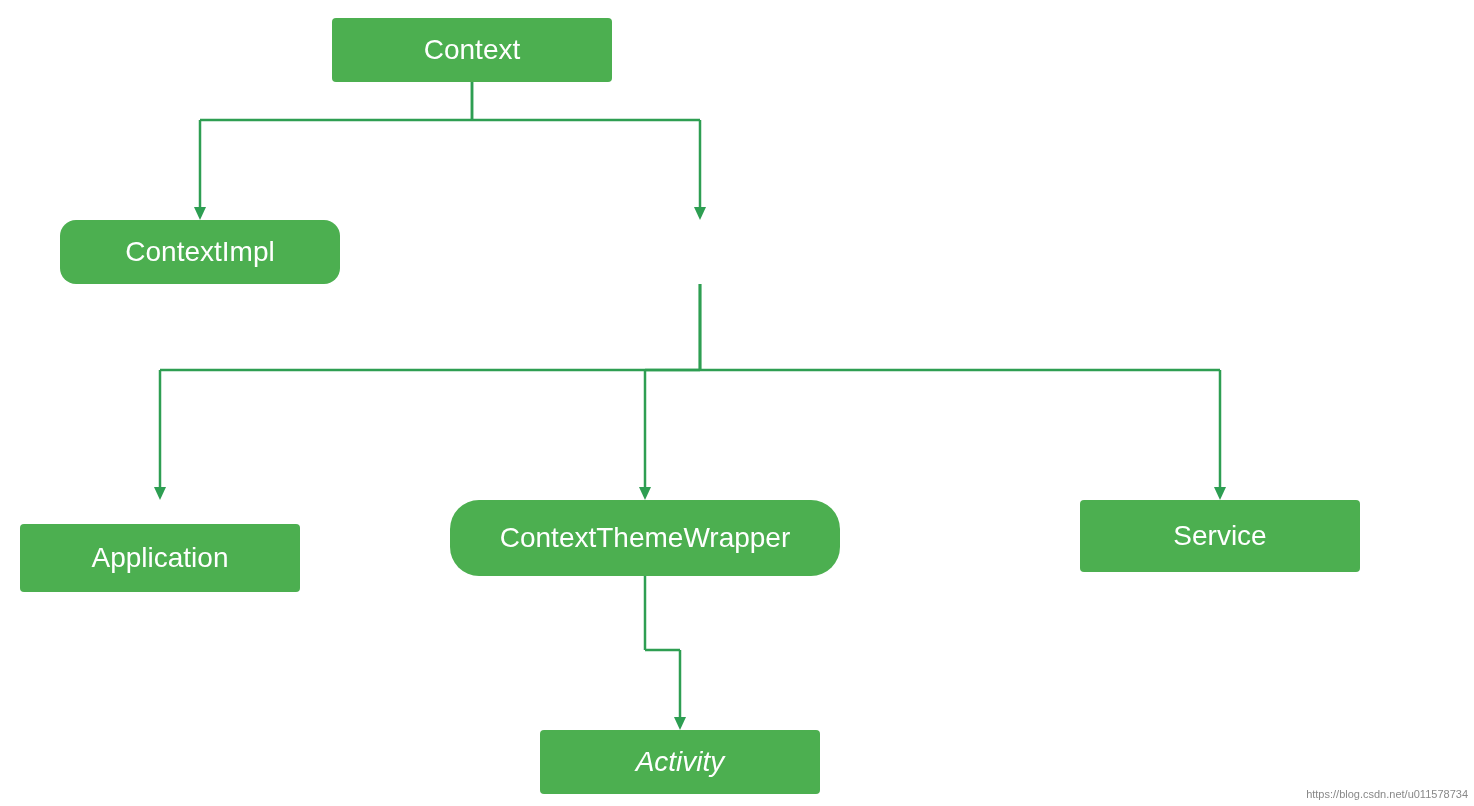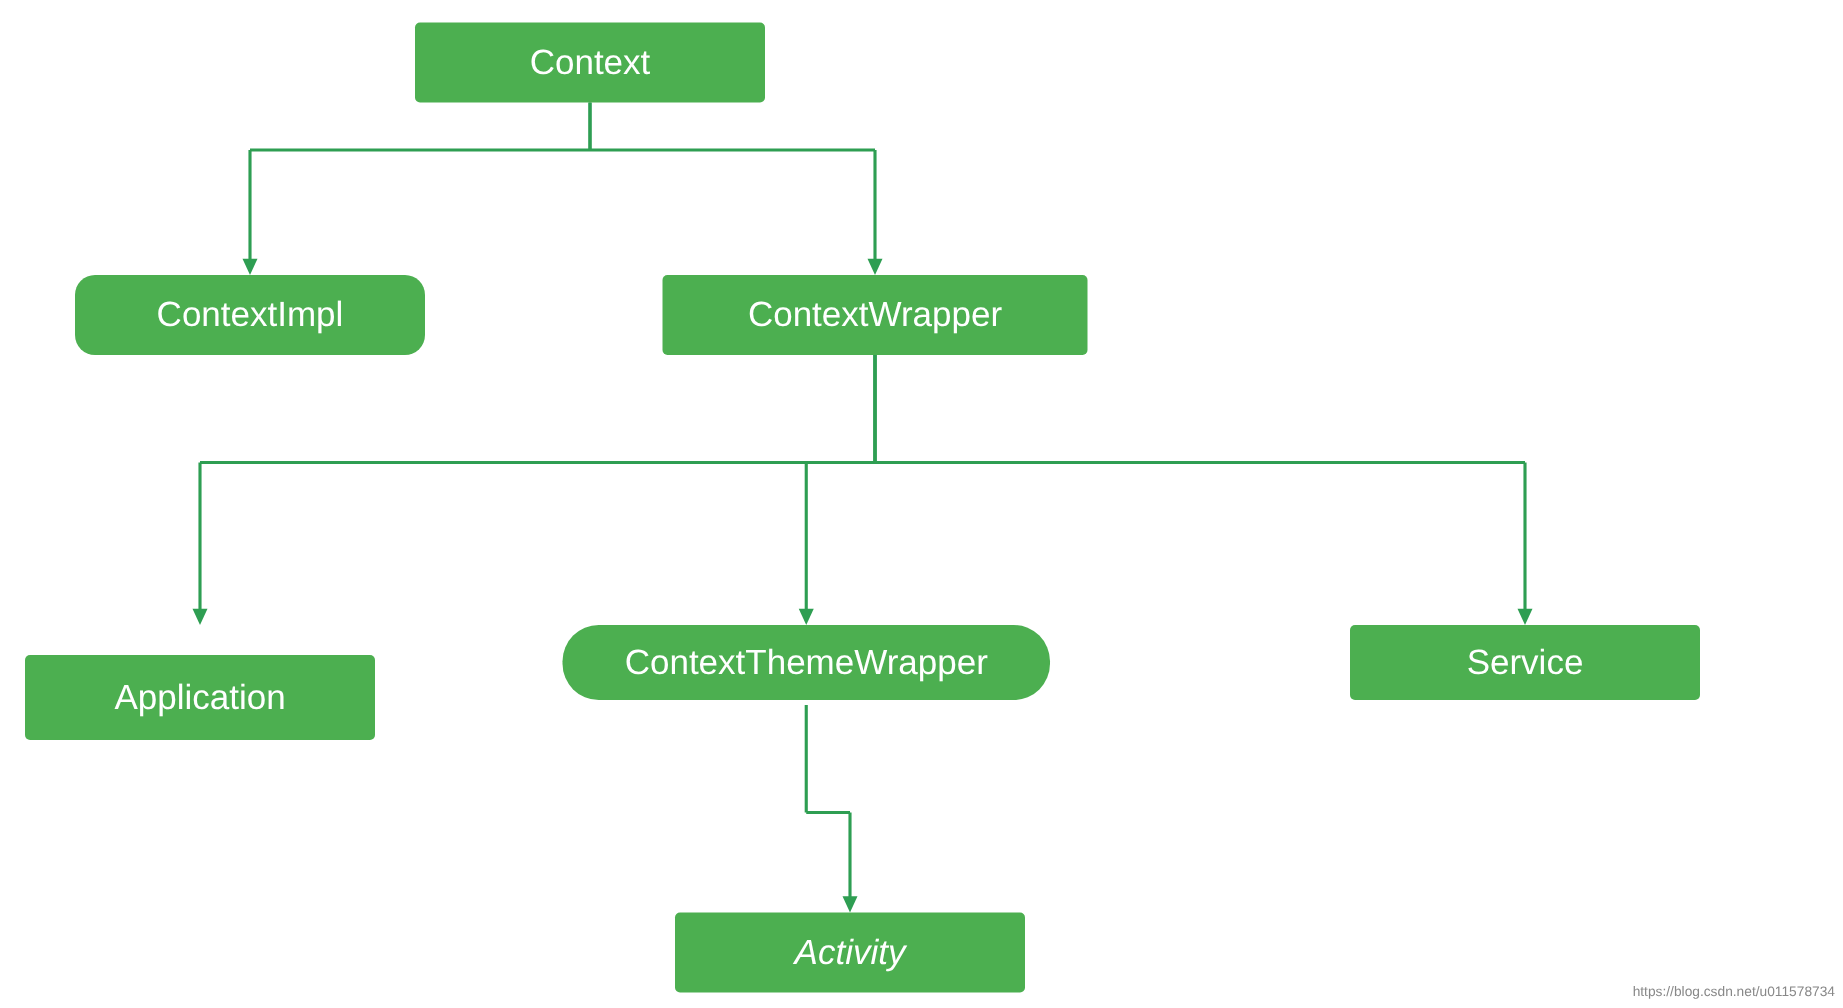--- a/index.html
+++ b/index.html
@@ -80,24 +80,23 @@
     <line x1="645" y1="564" x2="645" y2="650" stroke="#2e9e52" stroke-width="2.5"></line>
     <line x1="645" y1="650" x2="680" y2="650" stroke="#2e9e52" stroke-width="2.5"></line>
     <line x1="680" y1="650" x2="680" y2="724" stroke="#2e9e52" stroke-width="2.5"></line>
     <polygon points="680,730 674,717 686,717" fill="#2e9e52"></polygon>
   </svg>
 
   <div class="node" style="left:332px; top:18px; width:280px; height:64px;">Context</div>
 
   <div class="node" style="left:60px; top:220px; width:280px; height:64px;border-radius:16px;">ContextImpl</div>
 
-  <div class="node" style="left:530px; top:220px; width:340px; height:64px;">ContextWrapper</div>
 
   <div class="node" style="left:20px; top:500px; width:280px; height:68px;margin-top:24px;">Application</div>
 
-  <div class="node" style="left:450px; top:500px; width:390px; height:60px;border-radius:29px;">ContextThemeWrapper</div>
+  <div class="node" style="left:450px; top:500px; width:390px; height:76px;border-radius:29px;">ContextThemeWrapper</div>
 
-  <div class="node" style="left:1080px; top:500px; width:280px; height:60px;">Service</div>
+  <div class="node" style="left:1080px; top:500px; width:280px; height:72px;">Service</div>
 
   <div class="node" style="left:540px; top:730px; width:280px; height:64px;font-style:italic;">Activity</div>
 
   <div class="watermark">https://blog.csdn.net/u011578734</div>
 </div>
 
 </body></html>

